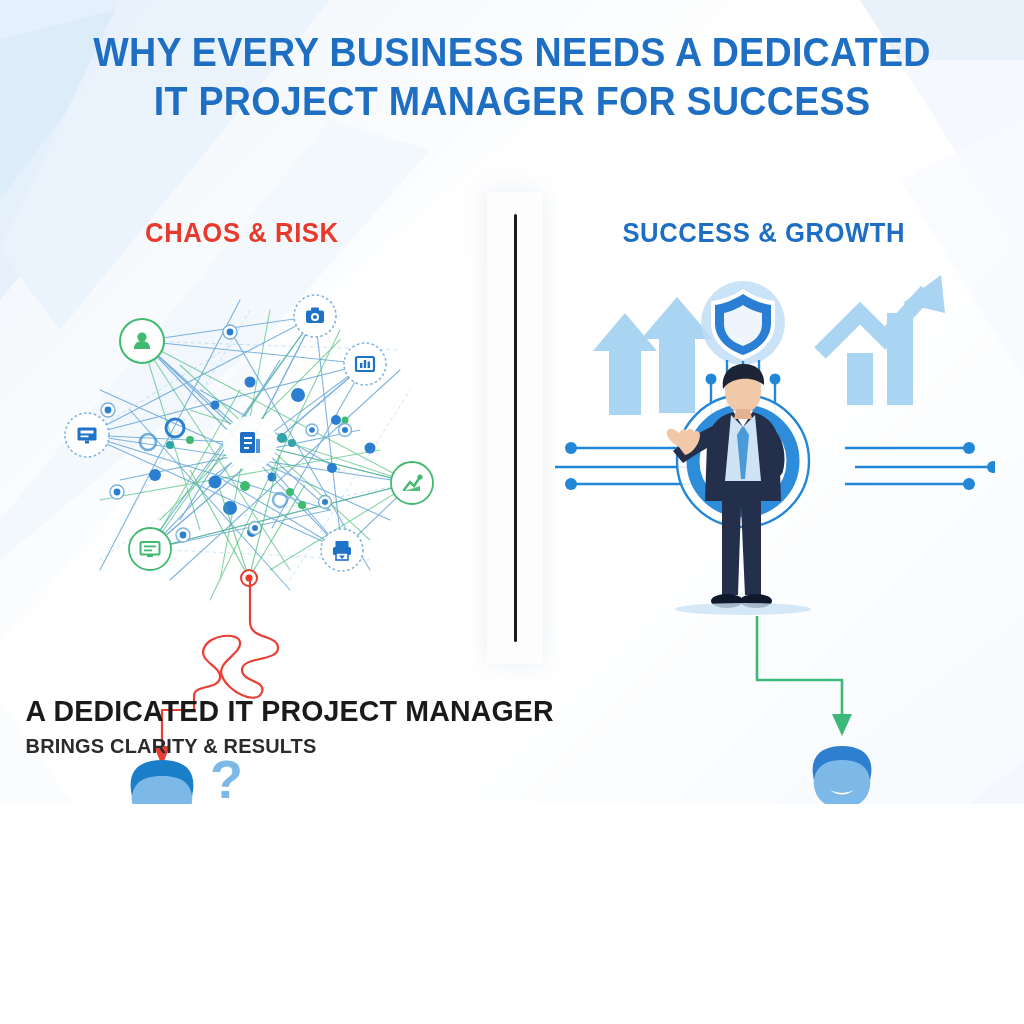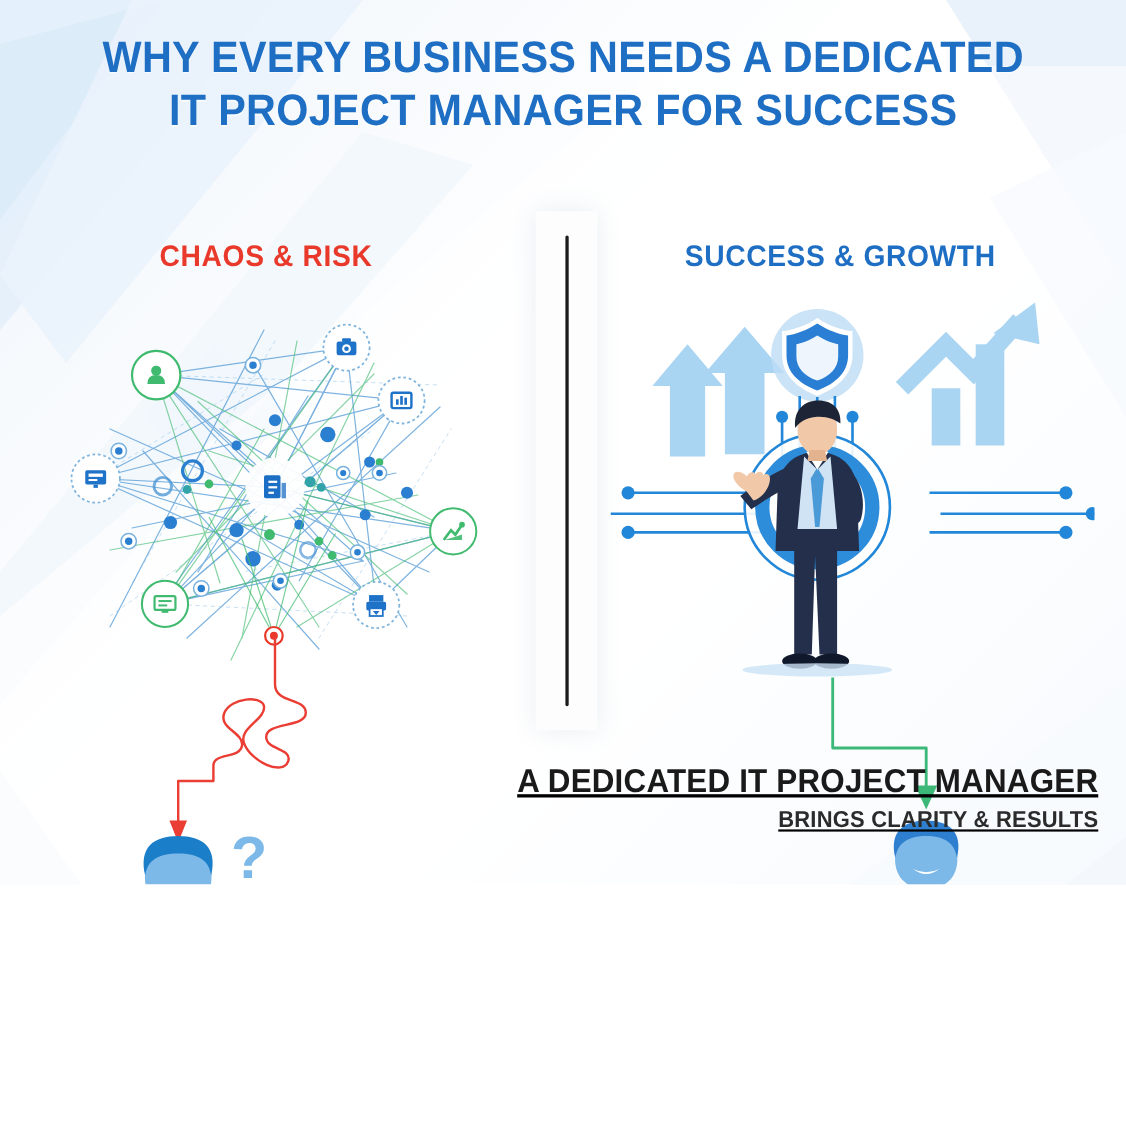--- a/index.html
+++ b/index.html
@@ -70,23 +70,22 @@
   }
 
   
   .art { position: absolute; z-index: 8; }
 
   
   .caption {
     position: absolute;
     left: 0; right: 0;
     top: 694px;
-    text-align: right;
+    text-align: left;
     z-index: 14;
-    text-decoration: underline;
   }
   .caption-main {
     font-family: "Liberation Sans Narrow", "Liberation Sans", sans-serif;
     font-weight: bold;
     font-size: 30px;
     color: #1a1a1a;
     letter-spacing: 0.2px;
     transform: scaleX(0.95);
     line-height: 1.1;
   }

